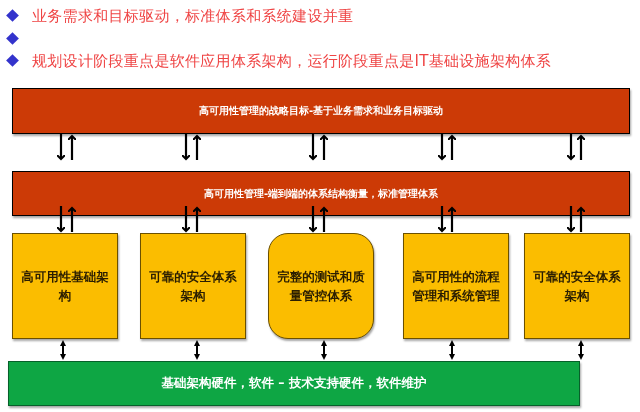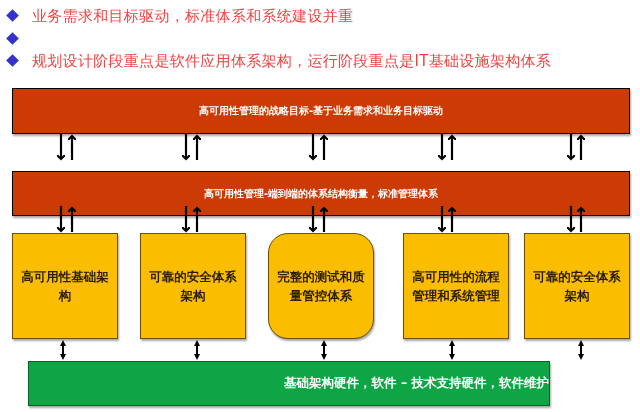--- a/index.html
+++ b/index.html
@@ -71,21 +71,21 @@
 <div class="box yellow" style="left:268px; top:233px; width:106px; height:106px;border-radius:20px;">
   <span>完整的测试和质量管控体系</span>
 </div>
 <div class="box yellow" style="left:403px; top:233px; width:106px; height:106px;">
   <span>高可用性的流程管理和系统管理</span>
 </div>
 <div class="box yellow" style="left:524px; top:233px; width:106px; height:106px;">
   <span>可靠的安全体系架构</span>
 </div>
 
-<div class="box green" style="left:28px; top:361px; width:522px; height:45px;justify-content:flex-end;">
+<div class="box green" style="left:8px; top:361px; width:572px; height:45px;">
   <span>基础架构硬件，软件 – 技术支持硬件，软件维护</span>
 </div>
 
 <svg class="arrows" viewBox="0 0 640 412">
   <defs>
     <marker id="ah" markerWidth="8" markerHeight="8" refX="4" refY="4" orient="auto" markerUnits="userSpaceOnUse">
       <path d="M0,0 L4,4 L0,8" fill="none" stroke="#000" stroke-width="2"></path>
     </marker>
     <marker id="sh" markerWidth="6" markerHeight="6" refX="3" refY="3" orient="auto" markerUnits="userSpaceOnUse">
       <path d="M0,0 L6,3 L0,6 Z" fill="#000"></path>

